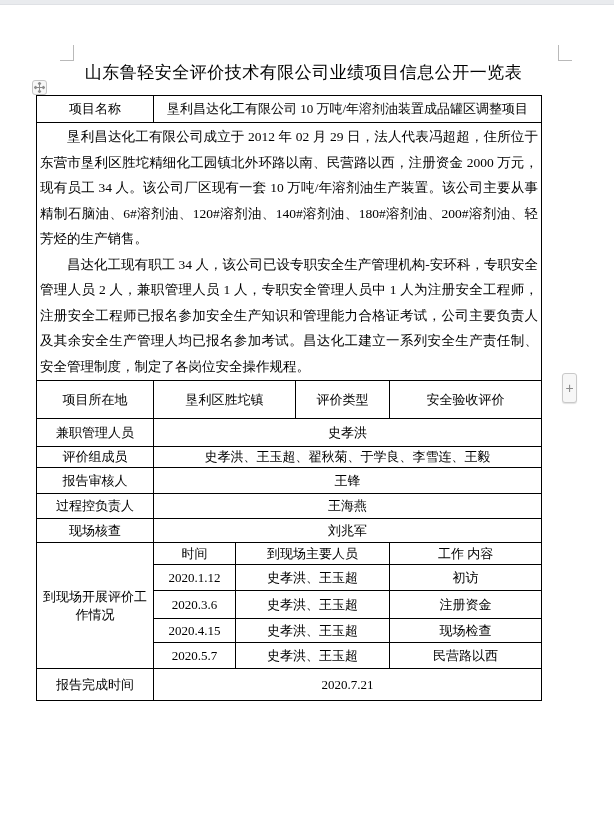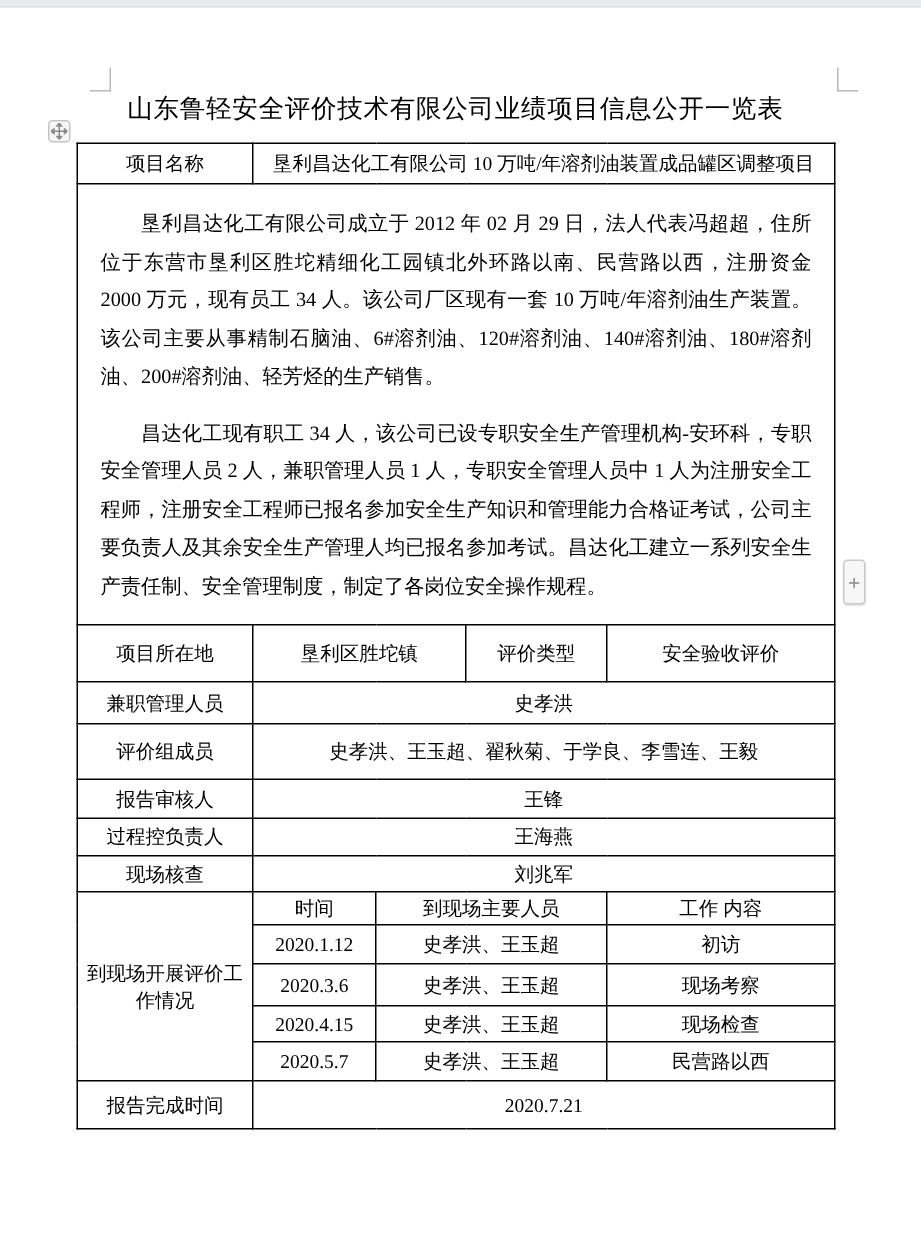--- a/index.html
+++ b/index.html
@@ -28,29 +28,29 @@
     background:#f7f7f7;border:1px solid #c9c9c9;border-radius:3px;
     color:#8b8b8b;display:flex;align-items:center;justify-content:center;
     font-size:14px;line-height:1;font-family:"Liberation Sans",sans-serif;
     padding:0;cursor:pointer;box-shadow:0 1px 1px rgba(0,0,0,0.12);
   }
   .doc-title{
     position:absolute;top:61px;left:51px;width:505px;margin:0;
     text-align:center;font-size:17px;font-weight:normal;letter-spacing:0.5px;
   }
   table.main{
-    position:absolute;top:95px;left:51px;width:505px;
+    position:absolute;top:95px;left:36px;width:505px;
     border-collapse:collapse;table-layout:fixed;
   }
   table.main td{
     border:1px solid #000;text-align:center;vertical-align:middle;
     font-size:13px;padding:1px 3px;overflow:hidden;
   }
   td.para-cell{text-align:justify;vertical-align:middle;padding:3px 5px;}
-  .para-cell p{margin:12px;text-indent:2em;line-height:25.5px;font-size:13.5px;text-align:justify;}
+  .para-cell p{margin:0;text-indent:2em;line-height:25.5px;font-size:13.5px;text-align:justify;}
   td.left-cell{text-align:left;padding-left:7px;}
 </style>
 </head>
 <body>
 
 <div class="top-strip"></div>
 
 <div class="crop-mark tl"></div>
 <div class="crop-mark tr"></div>
 
@@ -95,21 +95,21 @@
     <tr style="height:38px">
       <td>项目所在地</td>
       <td colspan="2">垦利区胜坨镇</td>
       <td>评价类型</td>
       <td>安全验收评价</td>
     </tr>
     <tr style="height:28px">
       <td>兼职管理人员</td>
       <td colspan="4">史孝洪</td>
     </tr>
-    <tr style="height:37px">
+    <tr style="height:21px">
       <td>评价组成员</td>
       <td colspan="4">史孝洪、王玉超、翟秋菊、于学良、李雪连、王毅</td>
     </tr>
     <tr style="height:26px">
       <td>报告审核人</td>
       <td colspan="4">王锋</td>
     </tr>
     <tr style="height:25px">
       <td>过程控负责人</td>
       <td colspan="4">王海燕</td>
@@ -125,21 +125,21 @@
       <td>工作 内容</td>
     </tr>
     <tr style="height:26px">
       <td>2020.1.12</td>
       <td colspan="2">史孝洪、王玉超</td>
       <td>初访</td>
     </tr>
     <tr style="height:28px">
       <td>2020.3.6</td>
       <td colspan="2">史孝洪、王玉超</td>
-      <td>现场考察</td>
+      <td>注册资金</td>
     </tr>
     <tr style="height:24px">
       <td>2020.4.15</td>
       <td colspan="2">史孝洪、王玉超</td>
       <td>现场检查</td>
     </tr>
     <tr style="height:26px">
       <td>2020.5.7</td>
       <td colspan="2">史孝洪、王玉超</td>
       <td>民营路以西</td>

